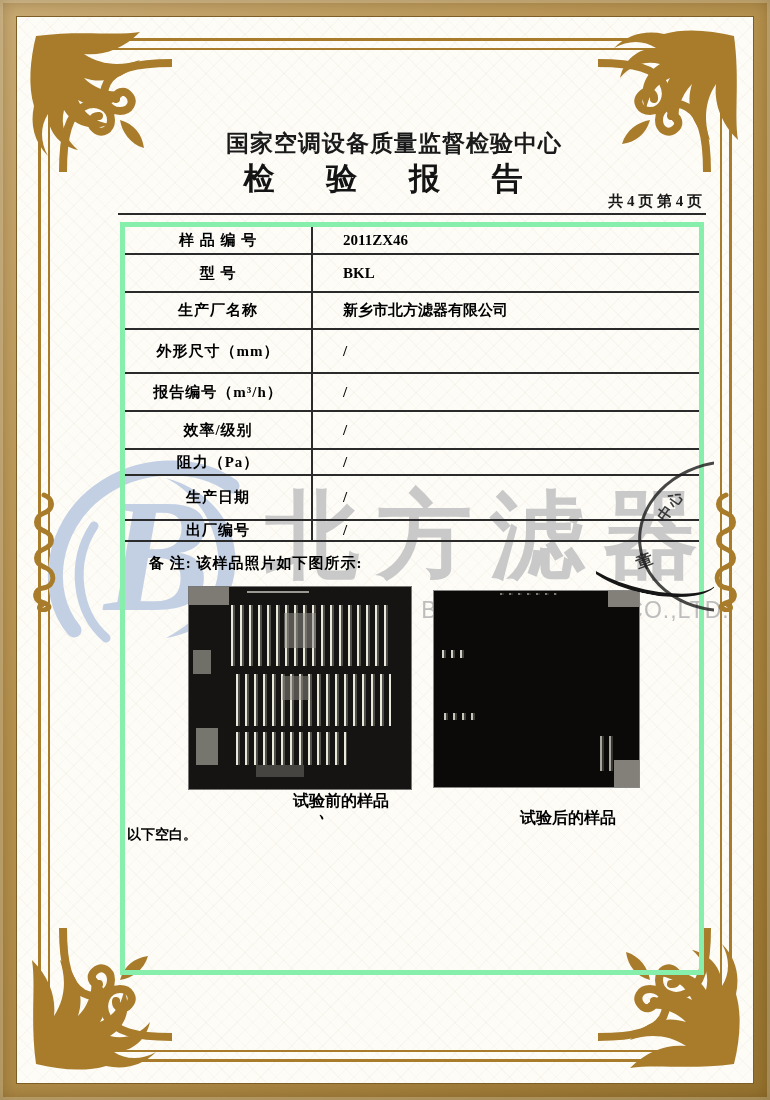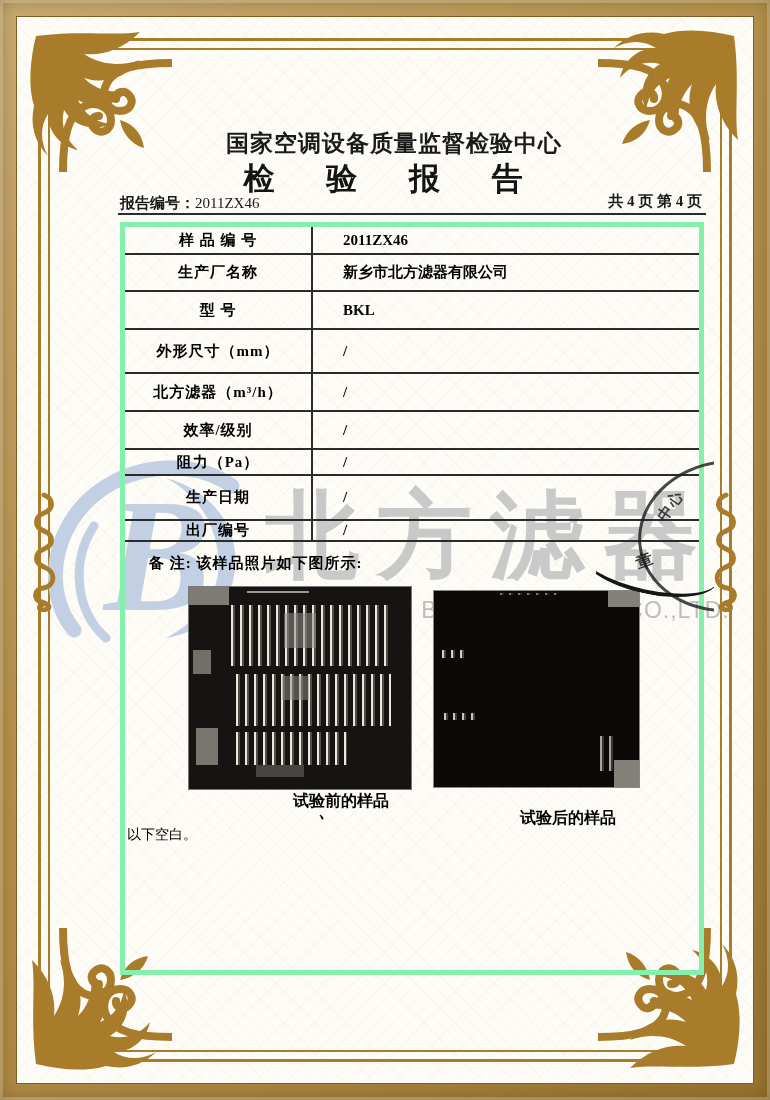--- a/index.html
+++ b/index.html
@@ -38,21 +38,21 @@
   .trow{display:flex;border-bottom:2px solid #2b2b2b;box-sizing:border-box;flex:0 0 auto;}
   .trow .tlabel{width:188px;border-right:2px solid #2b2b2b;display:flex;align-items:center;justify-content:center;font-size:15px;font-weight:600;letter-spacing:1px;box-sizing:border-box;text-align:center;}
   .trow .tvalue{flex:1;display:flex;align-items:center;padding-left:30px;font-size:15px;font-weight:600;box-sizing:border-box;}
   .sect-head{display:flex;align-items:center;justify-content:center;border-bottom:2px solid #2b2b2b;font-size:16px;font-weight:600;letter-spacing:24px;padding-left:24px;box-sizing:border-box;flex:0 0 auto;}
   .remarks{flex:1 1 auto;position:relative;box-sizing:border-box;border-radius:20px;}
   .remark-line{position:absolute;left:24px;top:12px;font-size:15px;font-weight:600;letter-spacing:1px;}
   .caption{position:absolute;font-size:16px;font-weight:600;text-align:right;}
   .cap-before{left:42px;top:249px;width:222px;}
   .cap-after{left:286px;top:266px;width:205px;}
   .stray{position:absolute;left:194px;top:258px;font-size:18px;font-weight:bold;transform:rotate(10deg);}
-  .end-note{position:absolute;left:2px;top:284px;font-size:14px;font-weight:400;}
+  .end-note{position:absolute;left:2px;top:284px;font-size:14px;font-weight:700;}
 
   
   .photo{position:absolute;overflow:hidden;}
   .photo1{left:63px;top:44px;width:222px;height:202px;background:#161412;border:1px solid #777;}
   .photo2{left:308px;top:48px;width:205px;height:196px;background:#0b0a09;border:1px solid #888;}
   .pp{position:absolute;}
   .band{background:repeating-linear-gradient(90deg,#eae8da 0 2px, rgba(190,188,175,.35) 2px 4px, rgba(15,15,12,0) 4px 9px);}
   .gpatch{background:#8f8d86;}
 
   
@@ -126,45 +126,42 @@
       <path d="M60,186 C30,160 24,110 48,74" stroke-width="9"></path>
     </g>
     <text x="58" y="158" font-family="Liberation Serif, DejaVu Serif, serif" font-style="italic" font-weight="bold" font-size="160" fill="#c3d0e4">B</text>
     <path d="M120,26 C170,40 196,80 188,124 C182,158 156,180 120,186 C160,164 176,136 172,102 C168,68 150,42 120,26 Z" fill="#c3d0e4"></path>
   </svg>
   <div class="wm-cn">北方滤器</div>
   <div class="wm-en">XINXIANG BEIFANG FILTER CO.,LTD.</div>
 
   <div class="center-name">国家空调设备质量监督检验中心</div>
   <div class="report-title">检 验 报 告</div>
-  <div class="report-no-line">
-    <span class="left">报告编号：</span><span>2011ZX46</span>
-  </div>
   <div class="pagination">共 4 页  第 4 页</div>
   <div class="hrule"></div>
 
   <div class="rtable">
     <div class="trow" style="height:28px">
       <div class="tlabel">样 品 编 号</div>
       <div class="tvalue">2011ZX46</div>
     </div>
+    <div class="trow" style="height:38px">
+      <div class="tlabel">型    号</div>
+      <div class="tvalue">BKL</div>
+    </div>
     <div class="trow" style="height:37px">
       <div class="tlabel">生产厂名称</div>
       <div class="tvalue">新乡市北方滤器有限公司</div>
     </div>
-    <div class="trow" style="height:38px">
-      <div class="tlabel">型    号</div>
-      <div class="tvalue">BKL</div>
-    </div>
     <div class="trow" style="height:44px">
       <div class="tlabel">外形尺寸（mm）</div>
       <div class="tvalue">/</div>
     </div>
     <div class="trow" style="height:38px">
-      <div class="tlabel">北方滤器（m³/h）</div>
+      <div class="tlabel">报告编号（m³/h）</div>
       <div class="tvalue">/</div>
     </div>
     <div class="trow" style="height:38px">
       <div class="tlabel">效率/级别</div>
       <div class="tvalue">/</div>
     </div>
     <div class="trow" style="height:26px">
       <div class="tlabel">阻力（Pa）</div>
       <div class="tvalue">/</div>
     </div>

